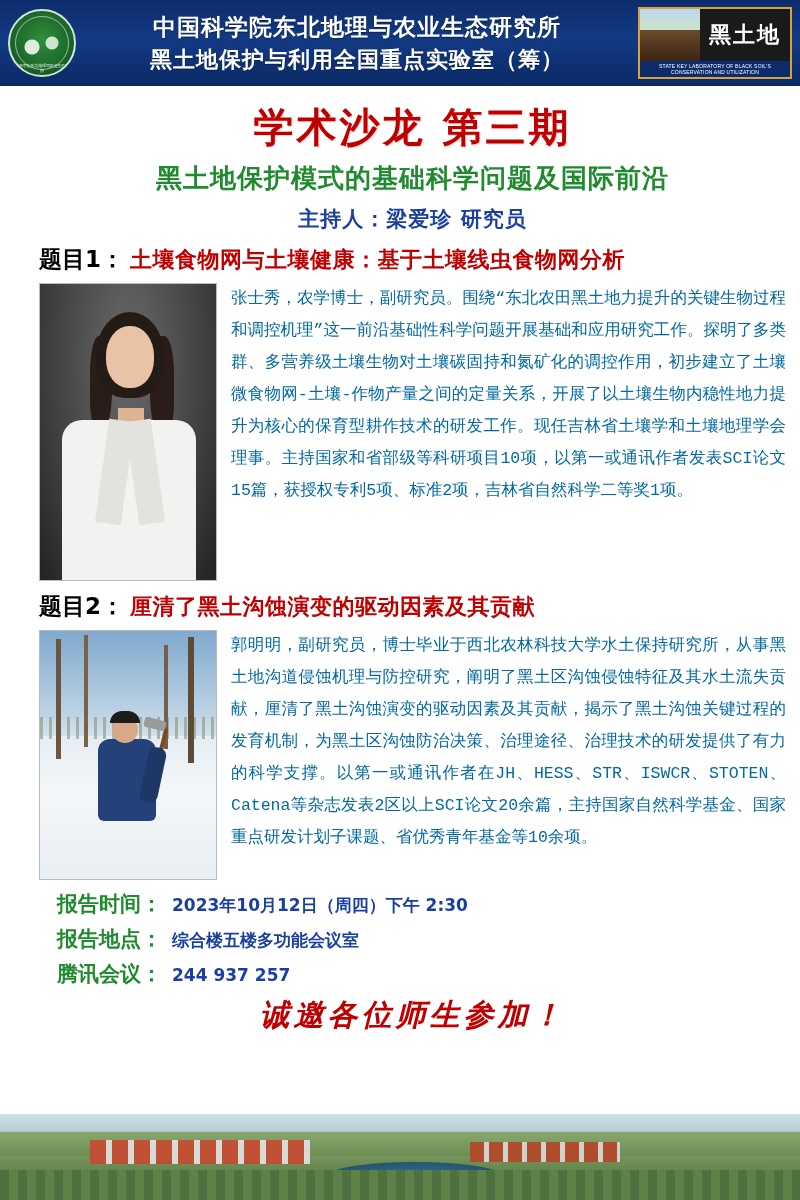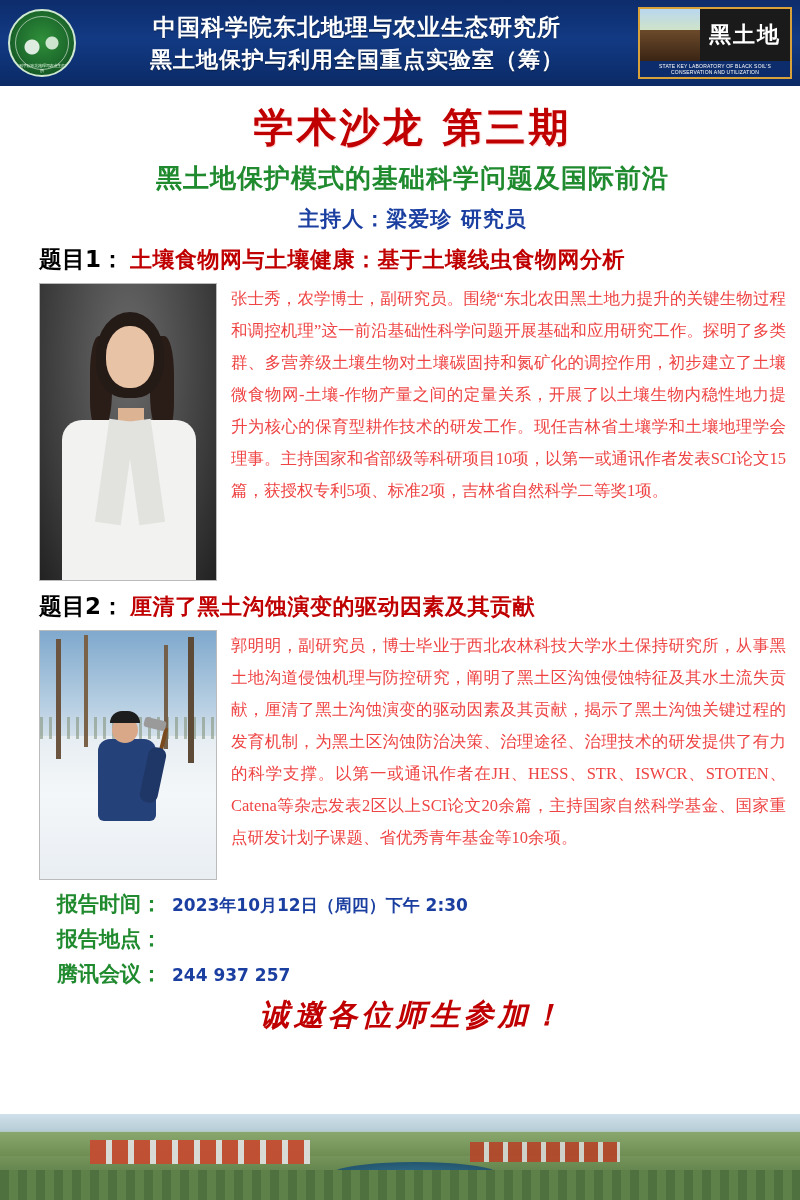--- a/index.html
+++ b/index.html
@@ -274,24 +274,24 @@
     background:#25417a; border-radius:12px 12px 6px 6px; }
   .photo-2 .person-arm { position:absolute; left:104px; top:116px; width:18px; height:56px;
     background:#1f3767; border-radius:8px; transform: rotate(12deg); }
   .photo-2 .tool { position:absolute; left:114px; top:96px; width:4px; height:86px;
     background:#7a4a1e; transform: rotate(14deg); }
   .photo-2 .tool-head { position:absolute; left:104px; top:88px; width:22px; height:10px;
     background:#9a9a9a; border-radius:3px; transform: rotate(14deg); }
 
   .bio {
     flex: 1 1 auto;
-    font-family: Liberation Serif, serif;
+    font-family: Liberation Mono, monospace;
     font-size: 16.5px;
     line-height: 1.93;
-    color: #ef4444;
+    color: #0369a1;
     text-align: justify;
     text-justify: inter-ideograph;
   }
 
   .info-block {
     margin-top: 10px;
     padding-left: 18px;
     font-family: "DejaVu Sans", sans-serif;
   }
   .info-line {
@@ -432,20 +432,21 @@
       <div class="bio">郭明明，副研究员，博士毕业于西北农林科技大学水土保持研究所，从事黑土地沟道侵蚀机理与防控研究，阐明了黑土区沟蚀侵蚀特征及其水土流失贡献，厘清了黑土沟蚀演变的驱动因素及其贡献，揭示了黑土沟蚀关键过程的发育机制，为黑土区沟蚀防治决策、治理途径、治理技术的研发提供了有力的科学支撑。以第一或通讯作者在JH、HESS、STR、ISWCR、STOTEN、Catena等杂志发表2区以上SCI论文20余篇，主持国家自然科学基金、国家重点研发计划子课题、省优秀青年基金等10余项。</div>
     </div>
 
     <div class="info-block">
       <div class="info-line">
         <span class="info-label">报告时间：</span>
         <span class="info-value">2023年10月12日（周四）下午 2:30</span>
       </div>
       <div class="info-line">
         <span class="info-label">报告地点：</span>
+        <span class="info-value">综合楼五楼多功能会议室</span>
       </div>
       <div class="info-line">
         <span class="info-label">腾讯会议：</span>
         <span class="info-value">244 937 257</span>
       </div>
     </div>
 
     <div class="invite">诚邀各位师生参加！</div>
   </div>
 

